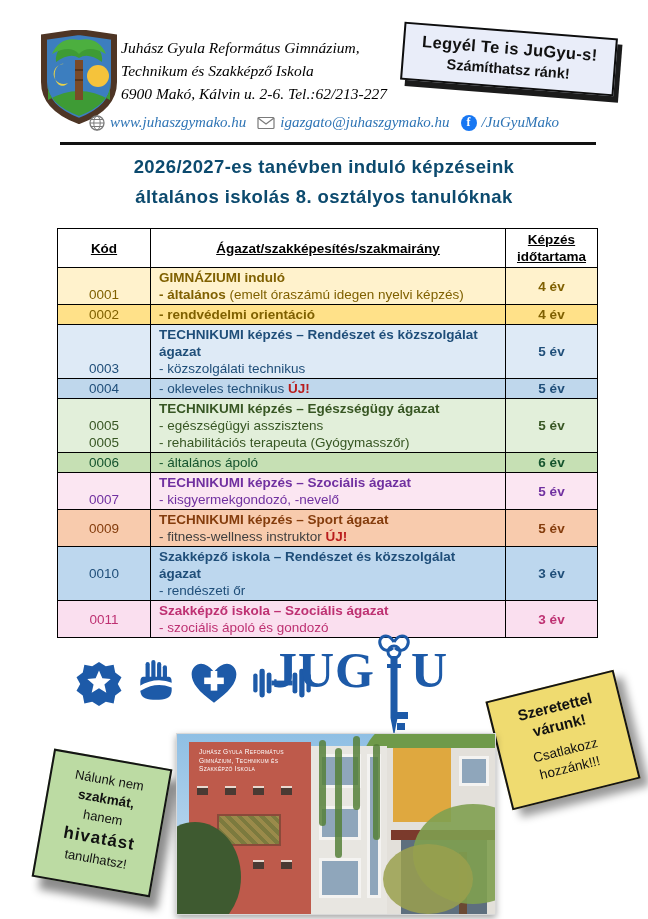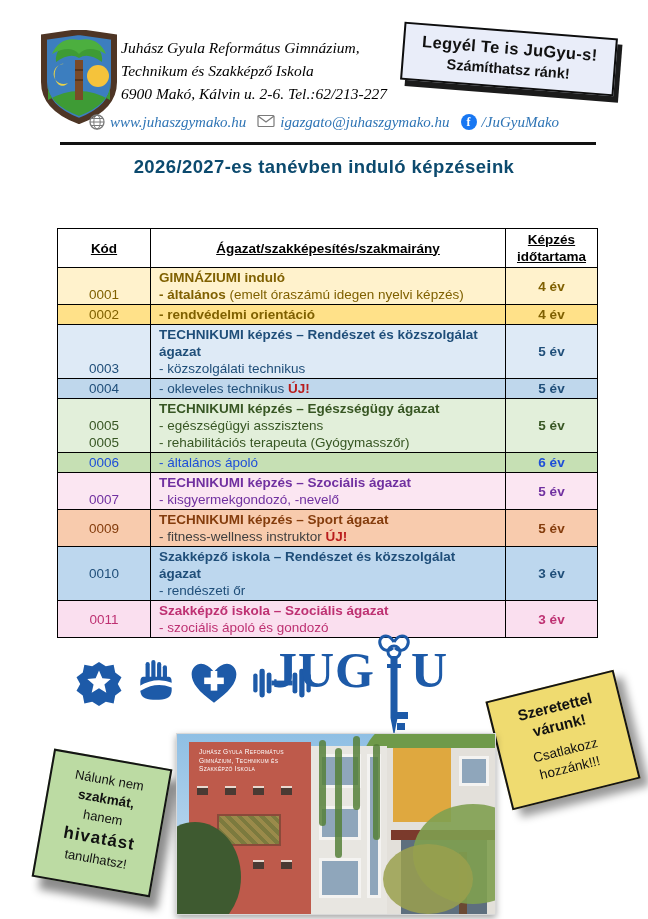--- a/index.html
+++ b/index.html
@@ -9,21 +9,21 @@
   
   .crest { position:absolute; left:40px; top:30px; }
   .school-info { position:absolute; left:121px; top:36px; font-family:"Liberation Serif", serif; font-style:italic; font-size:15.5px; line-height:23px; color:#000000; }
   .jugyu-badge { position:absolute; left:402px; top:30px; width:214px; padding:7px 8px 9px;
     background:#E9EDF9; border:2.5px solid #0d0d0d; box-shadow:5px 6px 0 #1b1b1b;
     transform:rotate(4.5deg); text-align:center; }
   .jugyu-badge .b1 { font-size:16.5px; font-weight:bold; color:#111; letter-spacing:.3px; }
   .jugyu-badge .b2 { font-size:14.5px; font-weight:bold; color:#111; margin-top:3px; }
   .contacts { position:absolute; left:0; right:0; top:114px; display:flex; justify-content:center; align-items:center; gap:11px;
     font-family:"Liberation Serif", serif; font-style:italic; font-size:15px; color:#2E74B5; }
-  .contact-item { display:flex; align-items:flex-start; gap:5px; }
+  .contact-item { display:flex; align-items:center; gap:5px; }
   .fb-circle { width:16px; height:16px; border-radius:50%; background:#1877F2; color:#fff; font-family:"Liberation Serif", serif;
     font-size:12px; font-weight:bold; display:flex; align-items:center; justify-content:center; font-style:normal; }
   .divider { position:absolute; left:60px; top:142px; width:536px; height:2.5px; background:#111; }
 
   
   .main-title { position:absolute; left:0; right:0; top:152px; text-align:center; color:#0c4a6e; font-weight:bold;
     font-size:18.5px; line-height:30px; letter-spacing:.4px; }
 
   
   table.programs { position:absolute; left:57px; top:228px; width:540px; border-collapse:collapse; table-layout:fixed; }
@@ -127,20 +127,21 @@
     <span class="contact-item">
       <span class="fb-circle">f</span>
       <span>/JuGyuMako</span>
     </span>
   </div>
 
   <div class="divider"></div>
 
   <div class="main-title">
     <div>2026/2027-es tanévben induló képzéseink</div>
+    <div>általános iskolás 8. osztályos tanulóknak</div>
   </div>
 
   <table class="programs">
     <colgroup>
         <col style="width:93px">
         <col style="width:355px">
         <col style="width:92px">
       </colgroup>
     <thead>
       <tr>
@@ -196,21 +197,21 @@
             <div>0005</div>
             <div>0005</div>
           </td>
       <td class="program-cell">
             <div class="row-heading">TECHNIKUMI képzés – Egészségügy ágazat</div>
             <div class="row-line"><span>- egészségügyi asszisztens</span></div>
             <div class="row-line"><span>- rehabilitációs terapeuta (Gyógymasszőr)</span></div>
           </td>
       <td class="duration-cell">5 év</td>
     </tr>
-        <tr style="background: rgb(198, 224, 180); color: #1d4ed8;">
+        <tr style="background: rgb(198, 224, 180); color: #14532d;">
       <td class="code-cell">
             <div>0006</div>
           </td>
       <td class="program-cell">
             <div class="row-line"><span>- általános ápoló</span></div>
           </td>
       <td class="duration-cell">6 év</td>
     </tr>
         <tr style="background: rgb(251, 230, 242); color: rgb(112, 48, 160);">
       <td class="code-cell v-bottom">

